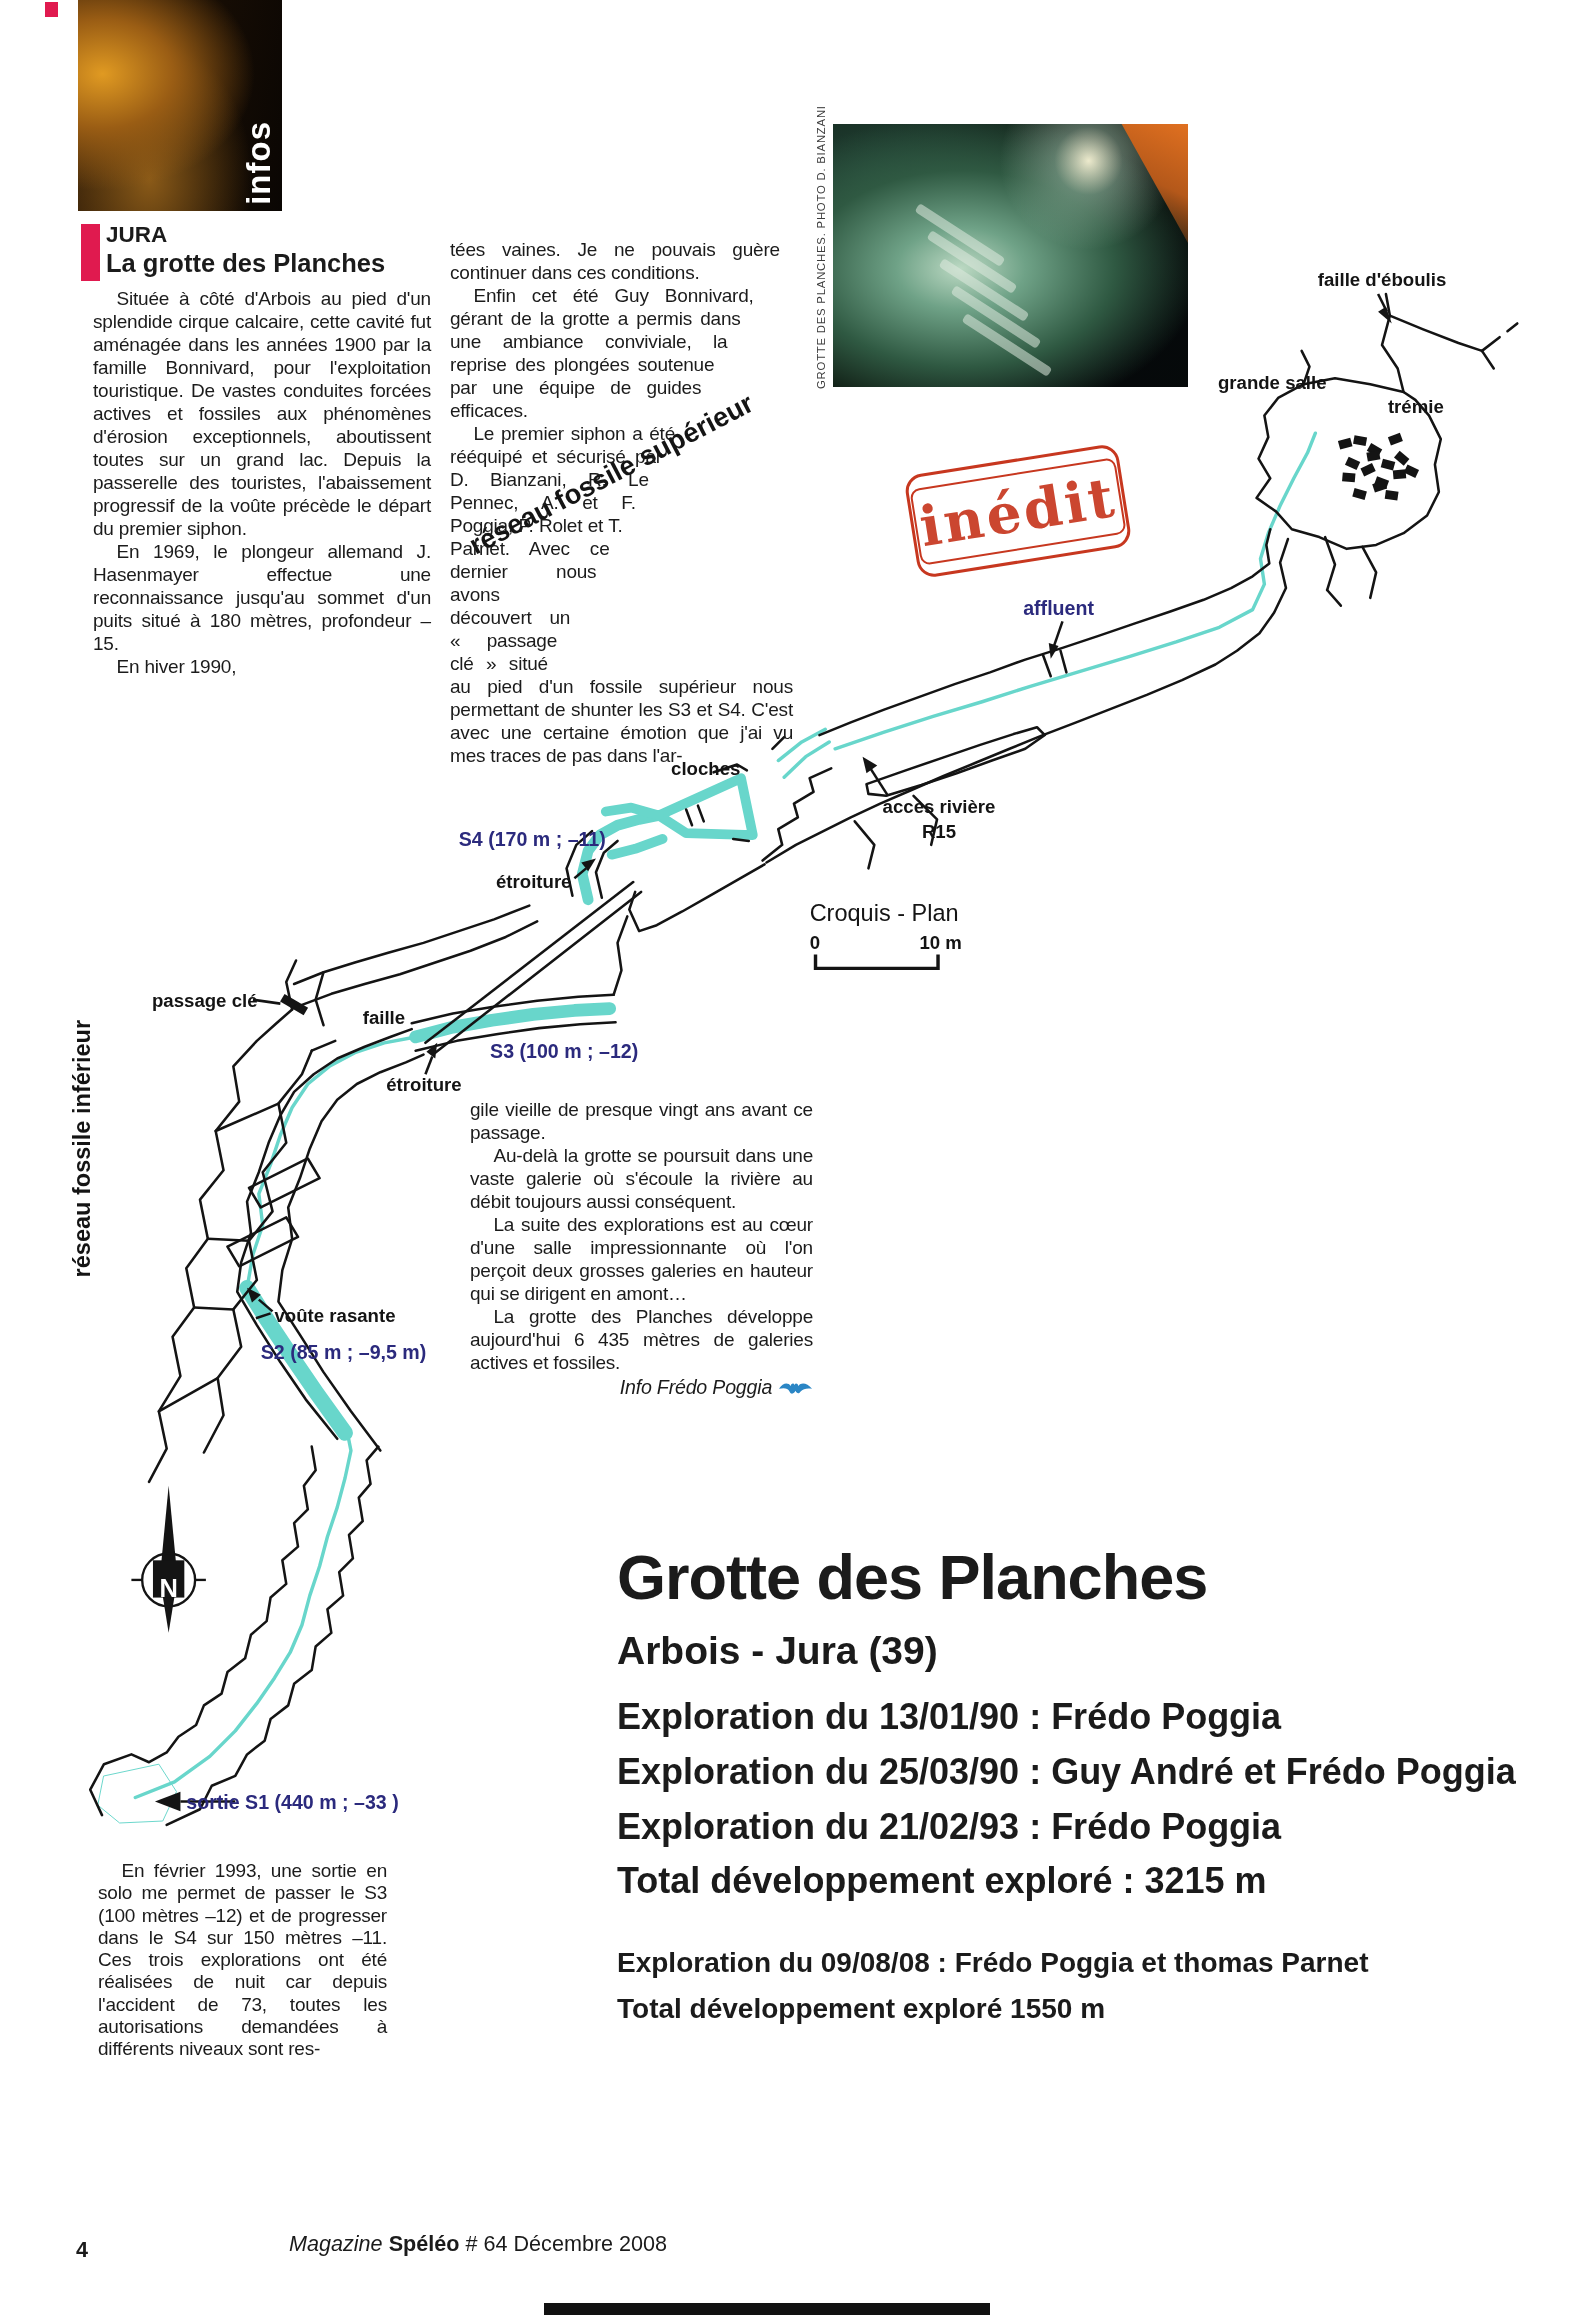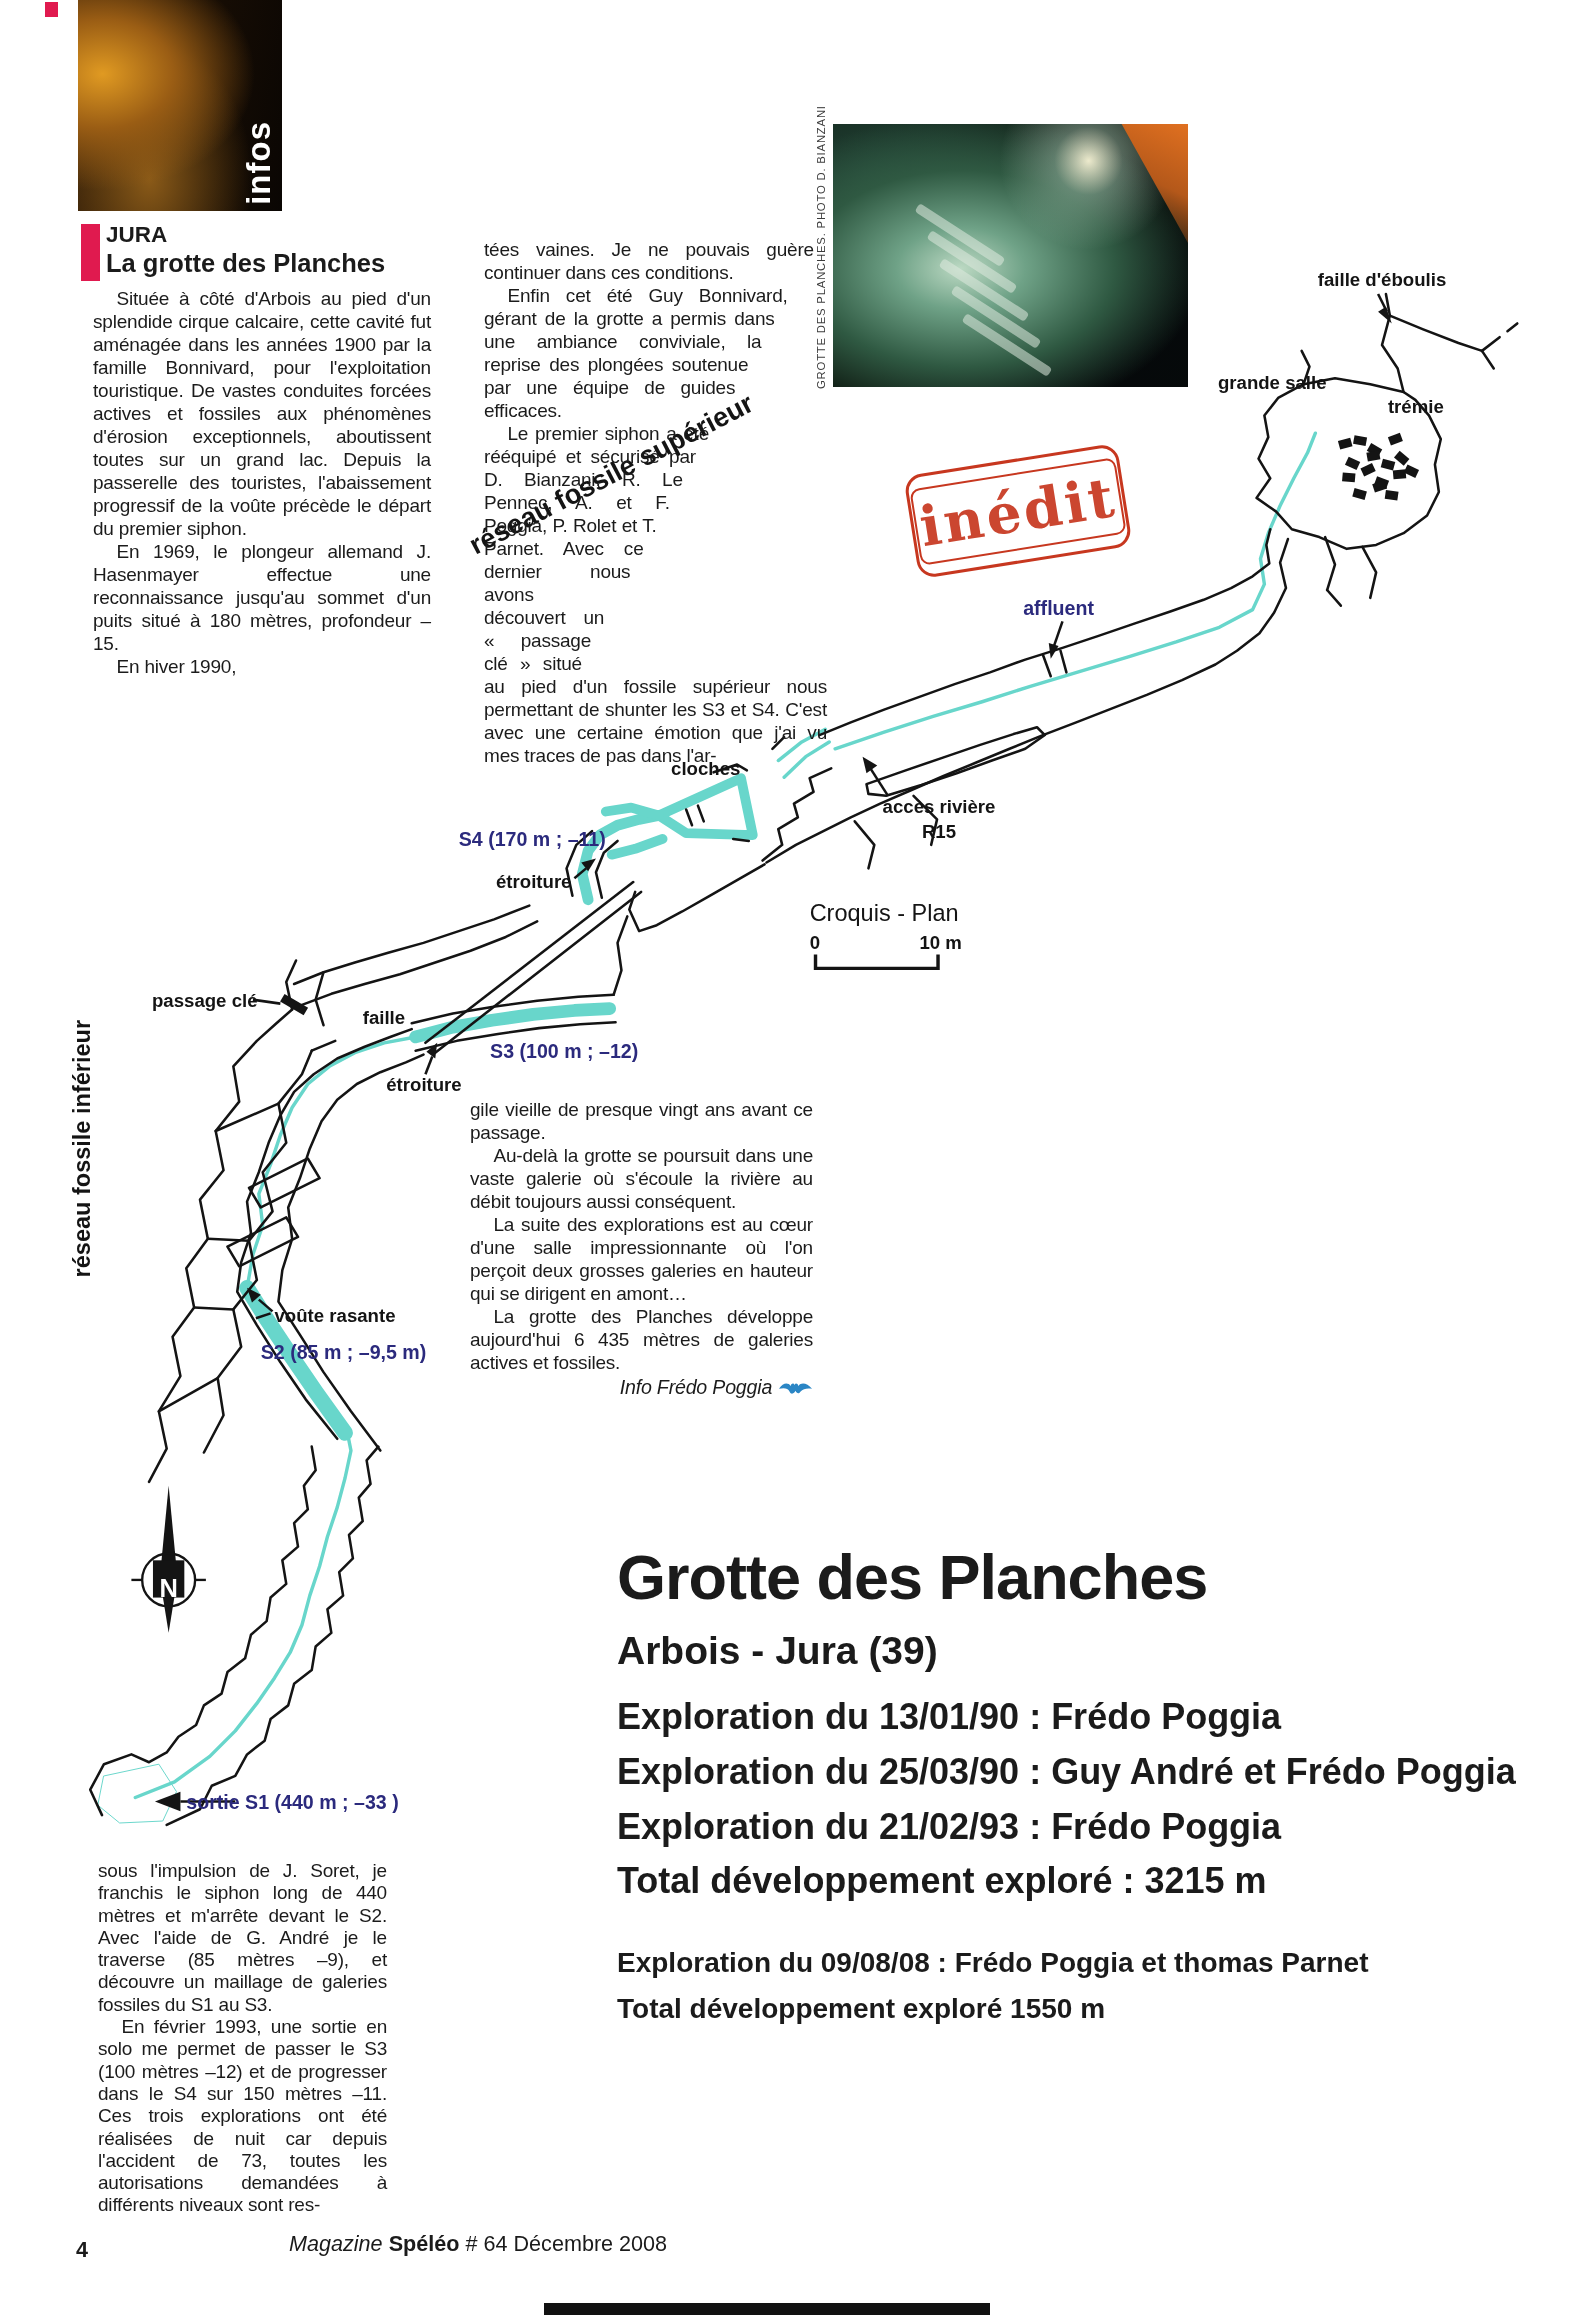--- a/index.html
+++ b/index.html
@@ -28,21 +28,21 @@
   
   .sect-bar { left:81px; top:224px; width:18.6px; height:57px; background:#e01a4f; }
   .region { left:106px; top:222px; font-size:22.5px; font-weight:bold; }
   .art-title { left:106px; top:249px; font-size:25.5px; font-weight:bold;text-align:center; }
 
   
   .body-text { font-size:19px; line-height:23px; text-align:justify; letter-spacing:-0.2px; }
   .body-text p { margin:0; text-indent:23.5px; }
   .body-text p.noind { text-indent:0; }
   .col1 { left:93px;  top:287px;  width:338px; }
-  .col2 { left:484px; top:238px;  width:343px; }
+  .col2 { left:450px; top:238px;  width:343px; }
   .col3 { left:470px; top:1098px; width:343px; }
   .col4 { left:98px; top:1860px; width:289px; line-height:22.3px; }
   .intrude { float:right; width:245px; height:118px; margin-top:312px;
              shape-outside:polygon(100% 0, 0 100%, 100% 100%); }
   .credit-line { text-align:right; font-style:italic; margin-top:2px; font-size:19.6px; }
   .bat { vertical-align:middle; margin-left:5.9px; }
 
   
   .dive-photo { left:833px; top:124px; width:355px; height:263px; overflow:hidden;
     background:
@@ -286,21 +286,20 @@
     <p>La suite des explorations est au cœur d'une salle impressionnante où l'on perçoit deux grosses galeries en hauteur qui se dirigent en amont…</p>
     <p>La grotte des Planches développe aujourd'hui 6 435 mètres de galeries actives et fossiles.</p>
     <div class="credit-line">
       <span>Info Frédo Poggia</span><svg class="bat" width="35" height="16.7" viewBox="0 0 36 17">
           <path d="M1,9 C5,3 10,2 13,6 C14,3 16,3 17,5 C18,3 20,3 21,6 C24,2 30,3 35,9 C30,8 26,9 23,12 C21,15 19,13 18,11 C17,13 14,16 12,12 C10,8 6,8 1,9 Z" fill="#2b86c5"></path>
         </svg>
     </div>
   </div>
 
   <div class="abs body-text col4">
-    <p class="noind">sous l'impulsion de J. Soret, je franchis le siphon long de 440 mètres et m'arrête devant le S2. Avec l'aide de G. André je le traverse (85 mètres –9), et découvre un maillage de galeries fossiles du S1 au S3.</p>
     <p>En février 1993, une sortie en solo me permet de passer le S3 (100 mètres –12) et de progresser dans le S4 sur 150 mètres –11. Ces trois explorations ont été réalisées de nuit car depuis l'accident de 73, toutes les autorisations demandées à différents niveaux sont res-</p>
   </div>
 
   <div class="abs dive-photo">
     <div class="flash"></div>
     <div class="rung" style="left:76px; top:106px;"></div>
     <div class="rung" style="left:88px; top:133px;"></div>
     <div class="rung" style="left:100px; top:161px;"></div>
     <div class="rung" style="left:112px; top:188px;"></div>
     <div class="rung" style="left:123px; top:216px;"></div>

